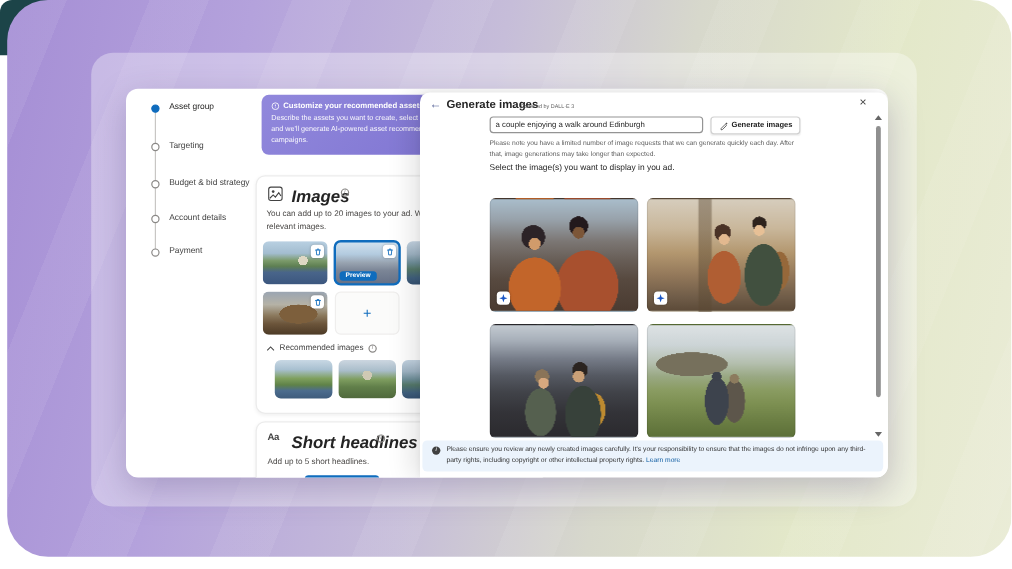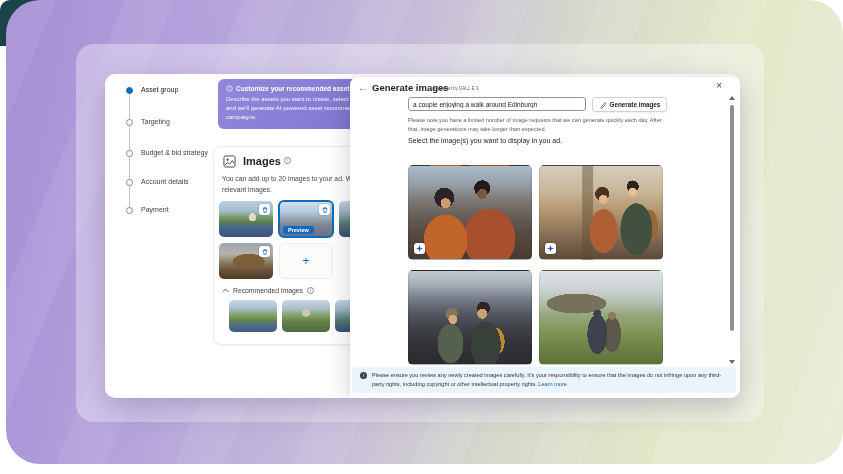--- a/index.html
+++ b/index.html
@@ -28,21 +28,21 @@
 
   
   .tooltip { position:absolute; left:113px; top:5px; width:205px; padding:6px 8px 7px; border-radius:6px; z-index:1;
     background:linear-gradient(135deg,#9188dc,#7c71d0); color:#fff; }
   .tooltip-title { display:flex; align-items:center; gap:3px; font-size:6.5px; font-weight:bold; margin-bottom:3px; }
   .tooltip-body { font-size:6px; line-height:1.5; opacity:.95; }
 
   .card { position:absolute; background:#fff; border:1px solid #ebebeb; border-radius:8px; box-shadow:0 1px 3px rgba(0,0,0,.05); }
   .card-images { left:108px; top:72px; width:240px; height:199px; }
   .card-headlines { left:108px; top:277px; width:240px; height:60px; }
-  .card-title { position:absolute; font-size:11px; font-weight:600; color:#242424; white-space:nowrap; }
+  .card-title { position:absolute; font-size:14px; font-weight:600; color:#242424; white-space:nowrap;font-style:italic; }
   .info-dot { position:absolute; width:7px; height:7px; border:1px solid #8a8886; border-radius:50%; color:#8a8886;
     font-size:5px; line-height:5px; text-align:center; font-style:italic; }
   .card-desc { position:absolute; font-size:6.8px; color:#494745; line-height:1.55; }
 
   .thumb { position:absolute; width:54px; height:36px; border-radius:5px; }
   .thumb.selected { outline:2px solid #0f6cbd; outline-offset:-1px; }
   .thumb-sm { position:absolute; width:48px; height:32px; border-radius:5px; }
   .trash-badge { position:absolute; right:3px; top:3px; width:11px; height:11px; background:#fff; border-radius:3px;
     box-shadow:0 0 2px rgba(0,0,0,.3); display:flex; align-items:center; justify-content:center; }
   .preview-badge { position:absolute; left:4px; bottom:3px; background:#0f6cbd; color:#fff; font-size:5.5px;
@@ -220,20 +220,27 @@
             <path d="M1 5l4-4 4 4" fill="none" stroke="#424242" stroke-width="1.2"></path>
           </svg>
         <span class="rec-label">Recommended images</span>
         <span class="info-dot" style="position:static">i</span>
       </div>
       <div class="thumb-sm th-d" style="left:15px;top:153px"></div>
       <div class="thumb-sm th-e" style="left:68px;top:153px"></div>
       <div class="thumb-sm th-f" style="left:121px;top:153px"></div>
     </div>
 
+    <div class="card card-headlines">
+      <div class="aa-icon">Aa</div>
+      <div class="card-title" style="left:29px;top:8px">Short headlines</div>
+      <div class="info-dot" style="left:100px;top:10px">i</div>
+      <div class="card-desc" style="left:9px;top:29px;width:200px">Add up to 5 short headlines.</div>
+      <div class="btn-sliver"></div>
+    </div>
 
     <div class="panel">
       <div class="back-arrow">←</div>
       <div class="panel-title">Generate images</div>
       <div class="powered-by">Powered by DALL·E 3</div>
       <div class="panel-close">×</div>
 
       <input class="prompt-input" type="text" value="a couple enjoying a walk around Edinburgh" style="">
       <div class="gen-btn">
         <svg width="8" height="8" viewBox="0 0 12 12">

